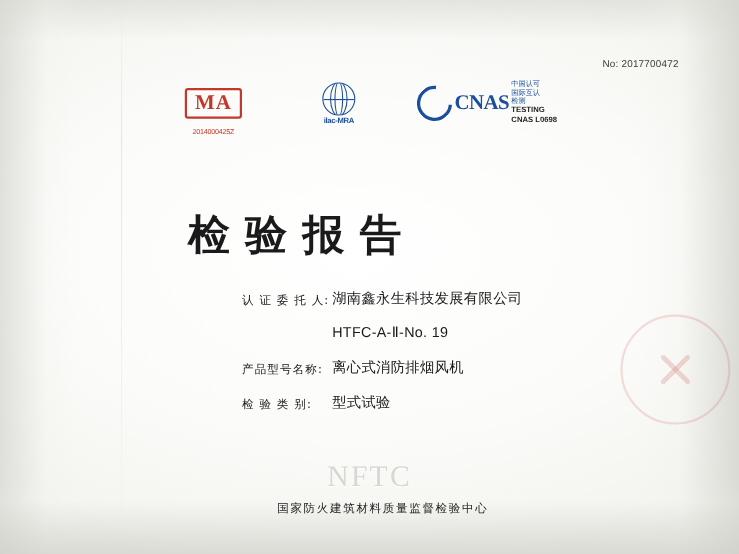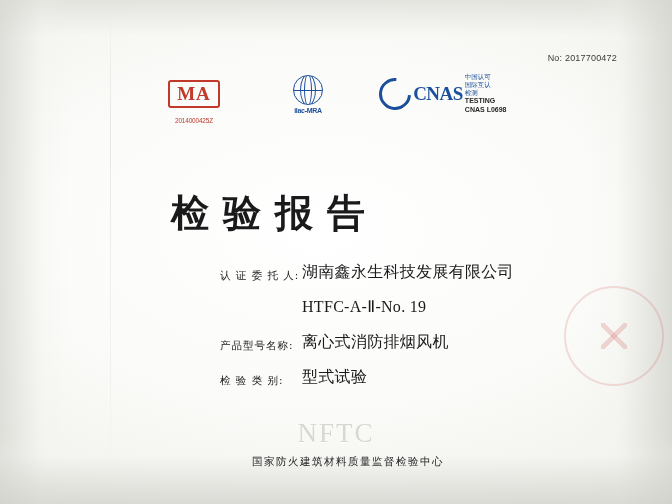--- a/index.html
+++ b/index.html
@@ -235,23 +235,23 @@
   }
   .field-label {
     font-size: 10.5px;
     color: #1a1a1a;
     width: 82px;
     flex: 0 0 82px;
     letter-spacing: 1px;
     font-family: "DejaVu Sans", sans-serif;
   }
   .field-value {
-    font-size: 16px;
+    font-size: 13px;
     color: #1a1a1a;
-    font-family: Liberation Serif, serif;
+    font-family: Liberation Sans, sans-serif;
     letter-spacing: 0.3px;
   }
   .field-value.sub {
     margin-top: 16px;
     display: block;
   }
   .field-stack {
     display: flex;
     flex-direction: column;
   }

